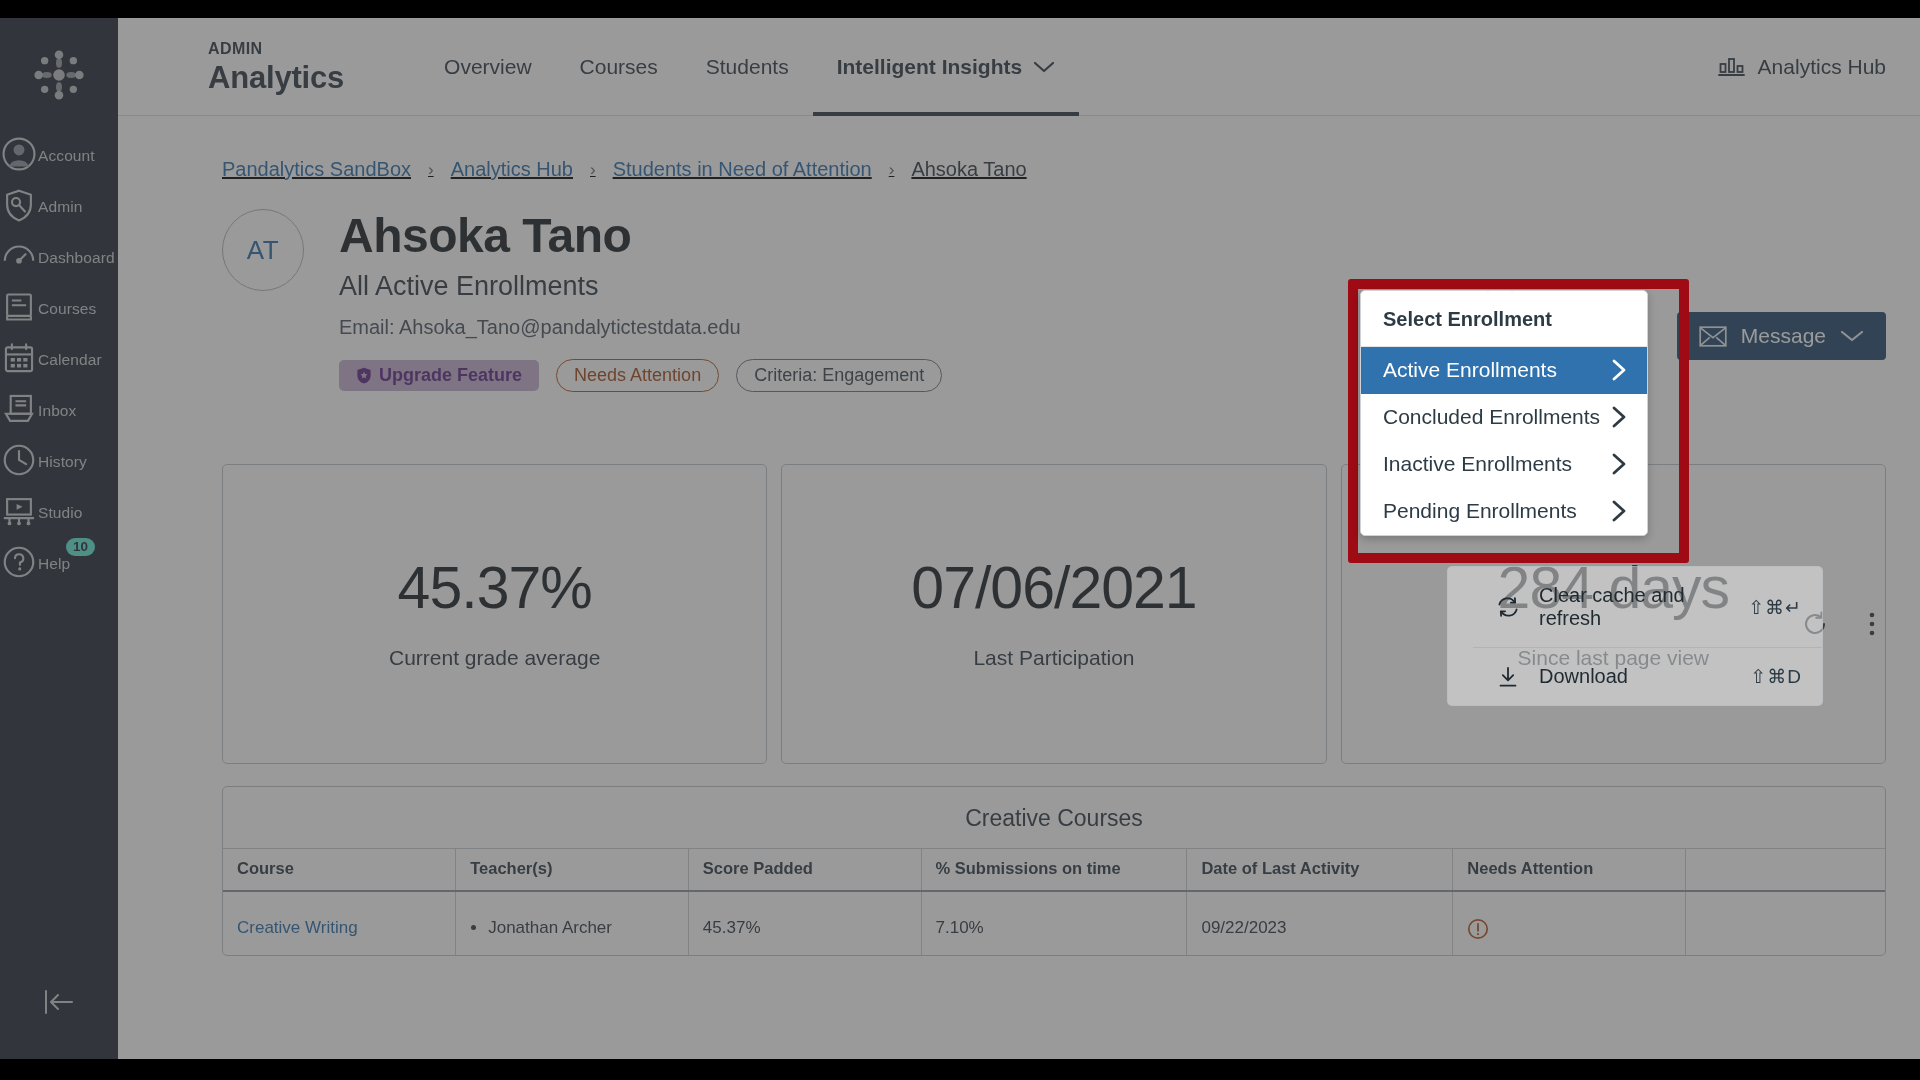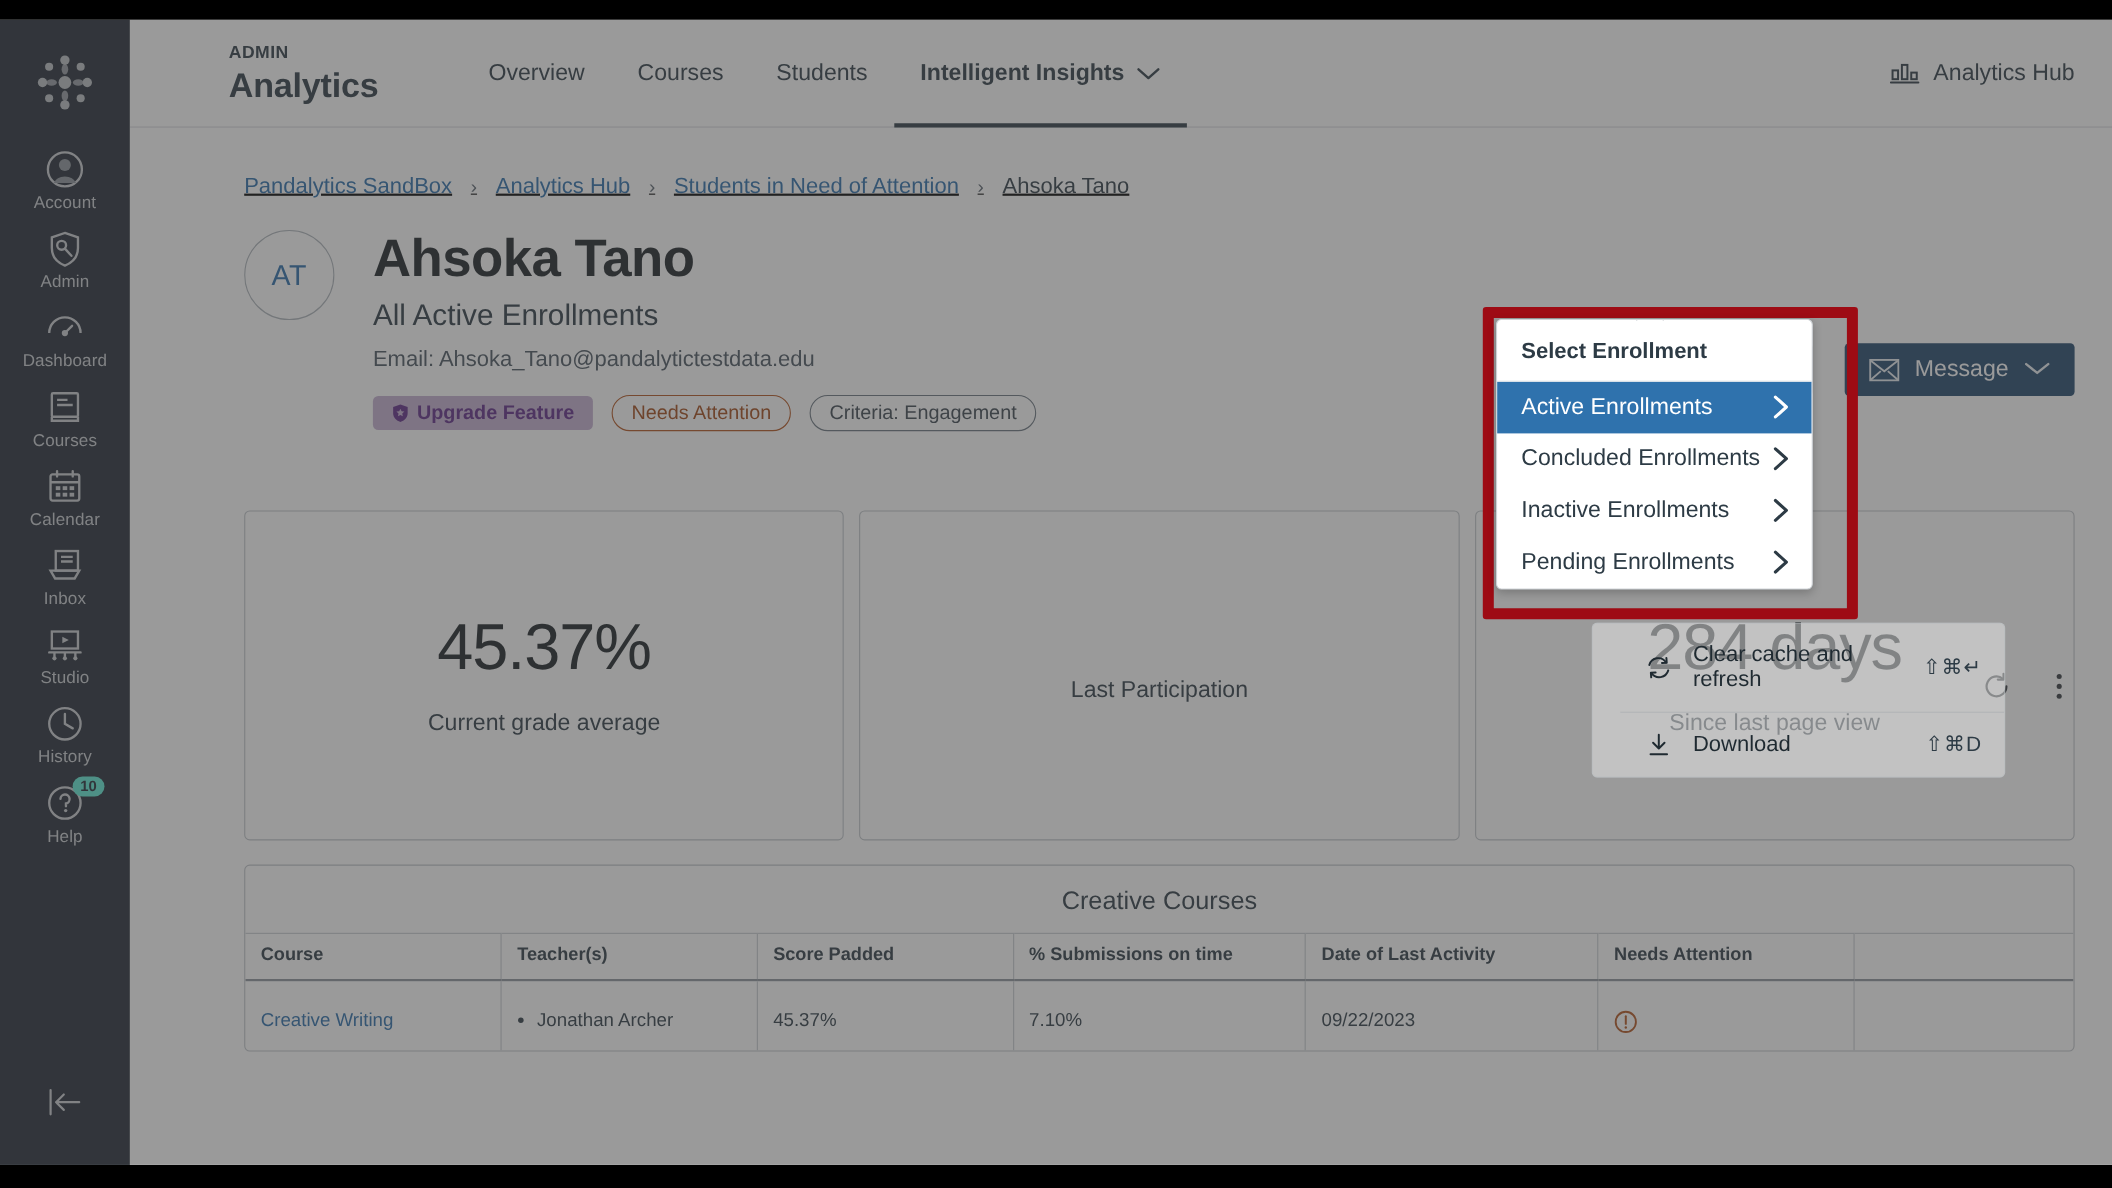--- a/index.html
+++ b/index.html
@@ -25,21 +25,21 @@
     width: 118px; height: 1041px;
     background: #222a35;
     display: flex; flex-direction: column;
     align-items: center;
     padding-top: 26px;
     z-index: 40;
   }
   .gn-logo { width: 62px; height: 62px; margin-bottom: 22px; opacity: .92; }
   .gn-item {
     width: 118px;
-    display: flex; flex-direction: column; align-items: center;
+    display: flex; align-items: center;
     padding: 7px 0 6px;
     cursor: pointer;
     position: relative;
   }
   .gn-ico { width: 38px; height: 38px; display: block; }
   .gn-lbl {
     color: #c9ccd1; font-size: 15.5px; margin-top: 3px;
     letter-spacing: .1px; white-space: nowrap;
   }
   .gn-badge {
@@ -359,36 +359,36 @@
       <svg class="gn-ico" viewBox="0 0 32 32">
         <rect x="9" y="5" width="17" height="15" fill="none" stroke="#c9ccd1" stroke-width="1.8"></rect>
         <path d="M13 9.5h9M13 13h9" stroke="#c9ccd1" stroke-width="1.8"></path>
         <path d="M5 20h22l-3.5 6h-15z" fill="none" stroke="#c9ccd1" stroke-width="1.8"></path>
       </svg>
       <span class="gn-lbl">Inbox</span>
     </div>
 
     <div class="gn-item">
       <svg class="gn-ico" viewBox="0 0 32 32">
+        <circle cx="16" cy="16" r="12" fill="none" stroke="#c9ccd1" stroke-width="1.8"></circle>
+        <path d="M16 8.5V16l6 3.5" fill="none" stroke="#c9ccd1" stroke-width="1.8" stroke-linecap="round"></path>
+      </svg>
+      <span class="gn-lbl">History</span>
+    </div>
+
+    <div class="gn-item">
+      <svg class="gn-ico" viewBox="0 0 32 32">
         <rect x="6" y="6" width="20" height="13" fill="none" stroke="#c9ccd1" stroke-width="1.8"></rect>
         <path d="M14 10l5 2.5-5 2.5z" fill="#c9ccd1"></path>
         <path d="M4 22h24M8 22v3M16 22v3M24 22v3" stroke="#c9ccd1" stroke-width="1.8" stroke-linecap="round"></path>
         <circle cx="8" cy="26.5" r="1.6" fill="#c9ccd1"></circle>
           <circle cx="16" cy="26.5" r="1.6" fill="#c9ccd1"></circle>
           <circle cx="24" cy="26.5" r="1.6" fill="#c9ccd1"></circle>
       </svg>
       <span class="gn-lbl">Studio</span>
-    </div>
-
-    <div class="gn-item">
-      <svg class="gn-ico" viewBox="0 0 32 32">
-        <circle cx="16" cy="16" r="12" fill="none" stroke="#c9ccd1" stroke-width="1.8"></circle>
-        <path d="M16 8.5V16l6 3.5" fill="none" stroke="#c9ccd1" stroke-width="1.8" stroke-linecap="round"></path>
-      </svg>
-      <span class="gn-lbl">History</span>
     </div>
 
     <div class="gn-item">
       <svg class="gn-ico" viewBox="0 0 32 32">
         <circle cx="16" cy="16" r="12" fill="none" stroke="#c9ccd1" stroke-width="1.8"></circle>
         <path d="M12.6 12.8a3.5 3.5 0 1 1 4.2 3.6v2" fill="none" stroke="#c9ccd1" stroke-width="1.8" stroke-linecap="round"></path>
         <circle cx="16.6" cy="21.8" r="1.3" fill="#c9ccd1"></circle>
       </svg>
       <span class="gn-badge">10</span>
       <span class="gn-lbl">Help</span>
@@ -520,20 +520,21 @@
           </svg>
         </span>
       </div>
 
       <div id="cards">
         <div class="card">
           <div class="card-val">45.37%</div>
           <div class="card-lbl">Current grade average</div>
         </div>
         <div class="card">
+          <div class="card-val">07/06/2021</div>
           <div class="card-lbl">Last Participation</div>
         </div>
         <div class="card">
           <div class="card-val">284 days</div>
           <div class="card-lbl">Since last page view</div>
         </div>
       </div>
 
       <div id="tablebox">
         <div id="table-title">Creative Courses</div>

